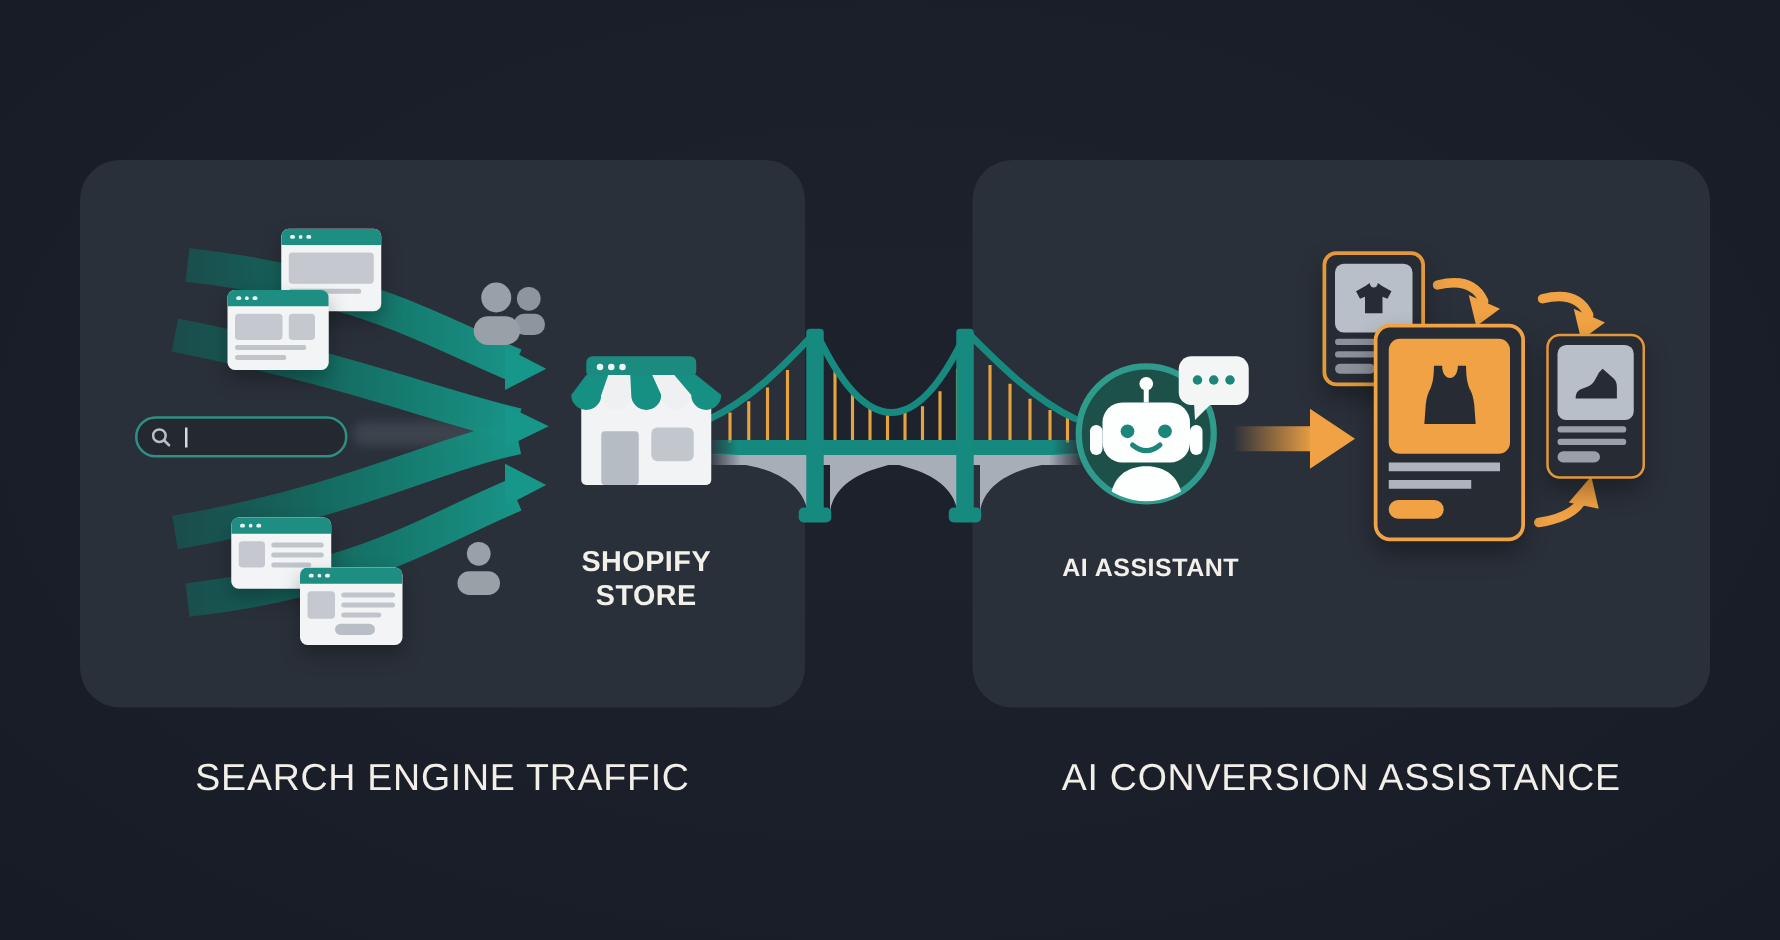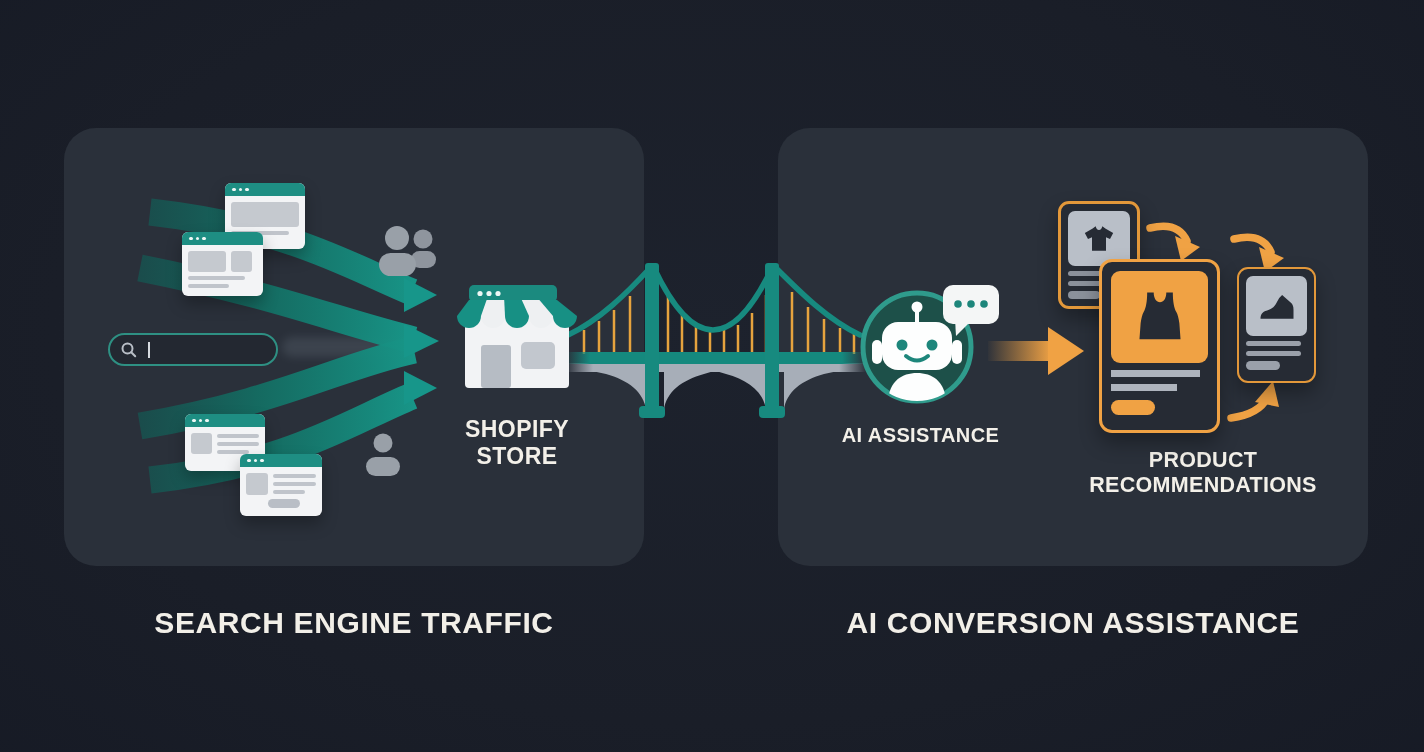--- a/index.html
+++ b/index.html
@@ -7,21 +7,21 @@
     position:relative;width:1424px;height:752px;overflow:hidden;
     background:radial-gradient(ellipse 1200px 700px at 50% 45%, #1d222d 0%, #1a1e28 55%, #151924 100%);
     font-family:"Liberation Sans","DejaVu Sans",sans-serif;
   }
   .panel{position:absolute;top:128px;height:438px;background:#2a303a;border-radius:32px;z-index:0;}
   .panel.left{left:64px;width:580px;}
   .panel.right{left:778px;width:590px;}
   .art{position:absolute;left:0;top:0;width:1424px;height:752px;z-index:1;pointer-events:none;}
 
   
-  .caption{position:absolute;top:606px;text-align:center;color:#f2efe8;font-weight:bold;
+  .caption{position:absolute;top:606px;text-align:center;color:#f2efe8;font-weight:normal;
     font-size:30px;letter-spacing:.6px;z-index:3;}
   .caption.left{left:64px;width:580px;}
   .caption.right{left:778px;width:590px;text-align:center;}
 
   
   .bwin{position:absolute;z-index:2;border-radius:6px;overflow:hidden;
     box-shadow:0 8px 16px rgba(0,0,0,.28);background:#f3f4f6;}
   .bwin-bar{height:13px;background:#1e8e83;display:flex;align-items:center;gap:3px;padding-left:7px;}
   .bwin-bar .dot{width:3.5px;height:3.5px;border-radius:50%;background:#eef7f5;}
   .bwin-body{padding:6px;display:flex;flex-direction:column;gap:4px;}
@@ -35,21 +35,21 @@
   
   .searchbar{position:absolute;left:108px;top:333px;width:170px;height:33px;z-index:2;
     border:2px solid #2e9083;border-radius:18px;background:#232831;display:flex;align-items:center;
     box-sizing:border-box;padding-left:10px;}
   .searchbar input{position:absolute;opacity:0;width:1px;height:1px;border:0;}
   .cursor{width:2px;height:16px;background:#d7dbe0;margin-left:10px;}
 
   .abs{position:absolute;z-index:2;}
 
   
-  .node-label{position:absolute;z-index:3;text-align:center;color:#f3f0e9;font-weight:bold;line-height:1.18;}
+  .node-label{position:absolute;z-index:3;text-align:center;color:#f3f0e9;font-weight:bold;line-height:1.18;margin-top:20px;}
   .store-label{left:447px;top:416px;width:140px;font-size:23px;letter-spacing:.4px;}
   .ai-label{left:838px;top:424px;width:165px;font-size:20px;letter-spacing:.4px;}
   .reco-label{left:1058px;top:448px;width:290px;font-size:21.5px;letter-spacing:.3px;}
 
   
   .pcard{position:absolute;background:#262b34;box-sizing:border-box;box-shadow:0 10px 20px rgba(0,0,0,.32);}
   .pcard .img{border-radius:7px;display:flex;align-items:center;justify-content:center;}
   .pcard .cln{border-radius:3px;}
   .card1{left:1058px;top:201px;width:82px;height:108px;border:3px solid #e3983a;border-radius:11px;z-index:2;
     padding:7px;display:flex;flex-direction:column;gap:5px;}
@@ -300,21 +300,21 @@
       <circle cx="74" cy="57" r="5.5" fill="#1d867b"></circle>
     <path d="M 48,68 Q 59,77 70,68" stroke="#1d867b" stroke-width="4" fill="none" stroke-linecap="round"></path>
   </svg>
   <svg class="abs" style="left:941px;top:283px;" width="60" height="56" viewBox="0 0 60 56">
     <polygon points="14,36 32,36 15,53" fill="#f4f6f6"></polygon>
     <rect x="2" y="2" width="56" height="39" rx="10" fill="#f4f6f6"></rect>
     <circle cx="17" cy="21" r="3.8" fill="#1d867b"></circle>
       <circle cx="30" cy="21" r="3.8" fill="#1d867b"></circle>
       <circle cx="43" cy="21" r="3.8" fill="#1d867b"></circle>
   </svg>
-  <div class="node-label ai-label">AI ASSISTANCE</div>
+  <div class="node-label ai-label">AI ASSISTANT</div>
 
   <div class="pcard card1">
     <div class="img">
       <svg width="40" height="32" viewBox="0 0 24 17">
         <path d="M8.2,2.2 L10,0.9 C10.3,2.3 11,3.1 12,3.1 C13,3.1 13.7,2.3 14,0.9 L15.8,2.2 L20.5,4.9 L18.6,8.5 L16.2,7.5 L16.2,15.5 L7.8,15.5 L7.8,7.5 L5.4,8.5 L3.5,4.9 Z" fill="#262b34"></path>
       </svg>
     </div>
     <div class="cln"></div>
       <div class="cln"></div>
       <div class="cpill"></div>
@@ -335,18 +335,17 @@
     <div class="img">
       <svg width="44" height="40" viewBox="0 0 24 20">
         <path d="M3,17 C3,14 4.5,13 7,12.3 C9,11.7 10.4,10.6 11.3,9.1 L13.2,5.6 L14.8,4 L19.6,8.2 C20.6,9.1 21,10.3 21,12 L21,17 Z" fill="#262b34"></path>
       </svg>
     </div>
     <div class="cln"></div>
       <div class="cln"></div>
       <div class="cpill"></div>
   </div>
 
-  <div class="node-label reco-label">PRODUCT RECOMMENDATIONS</div>
 
   <div class="caption left">SEARCH ENGINE TRAFFIC</div>
   <div class="caption right">AI CONVERSION ASSISTANCE</div>
 
 </div>
 
 </body></html>

